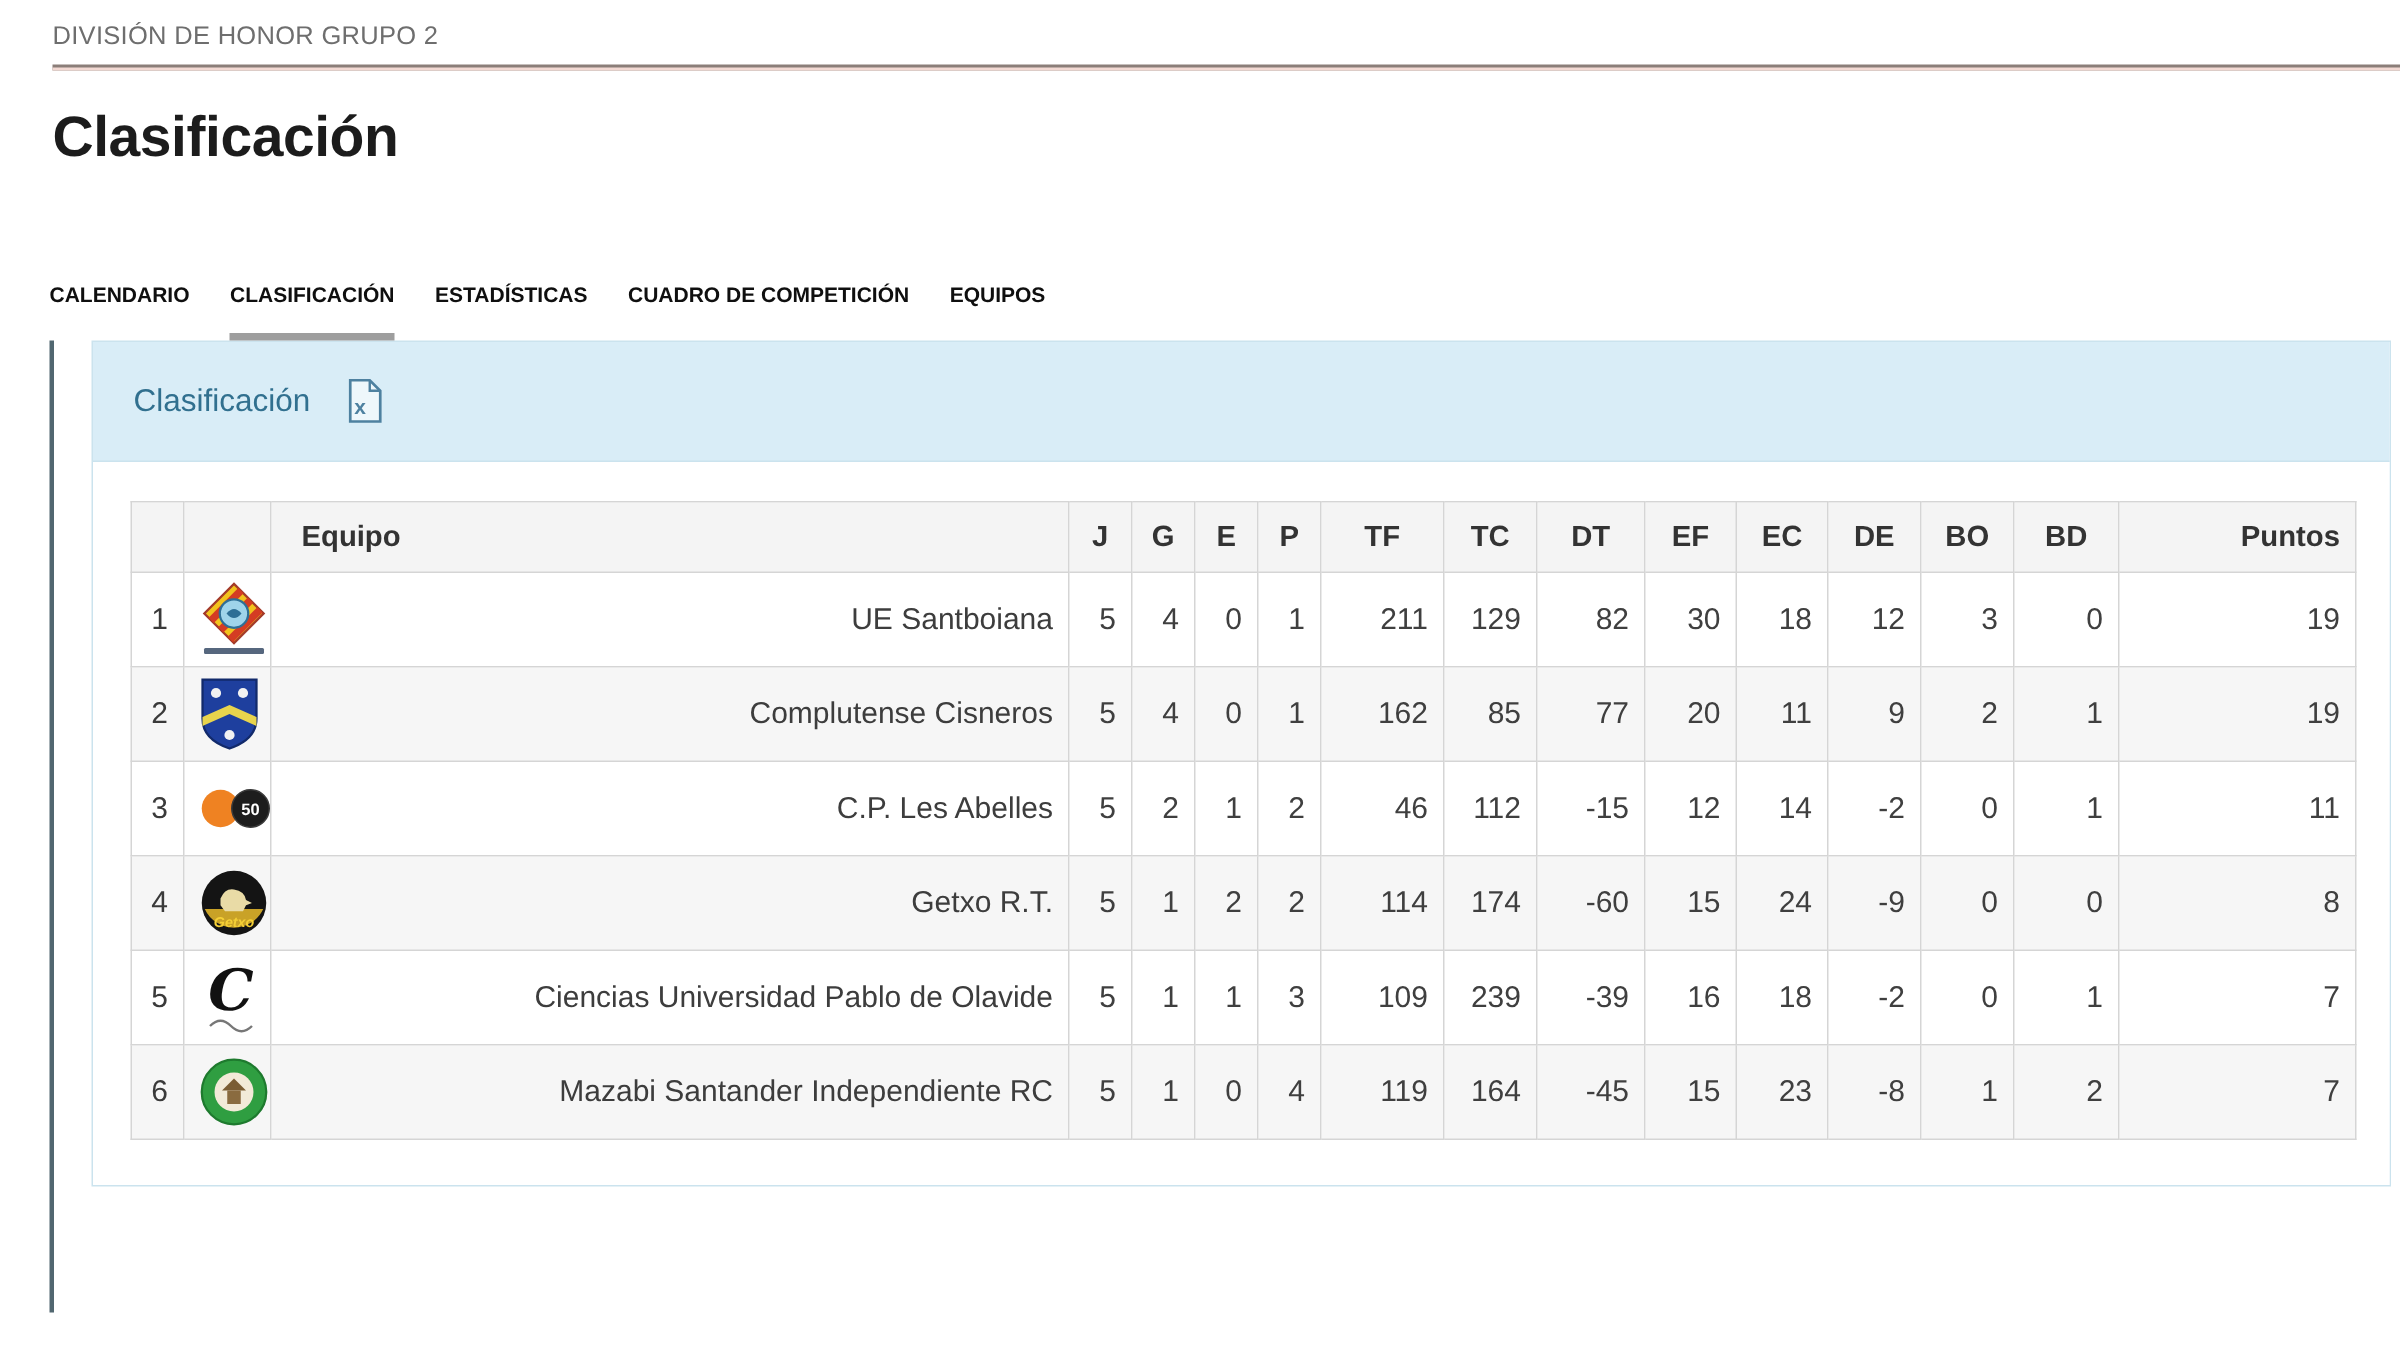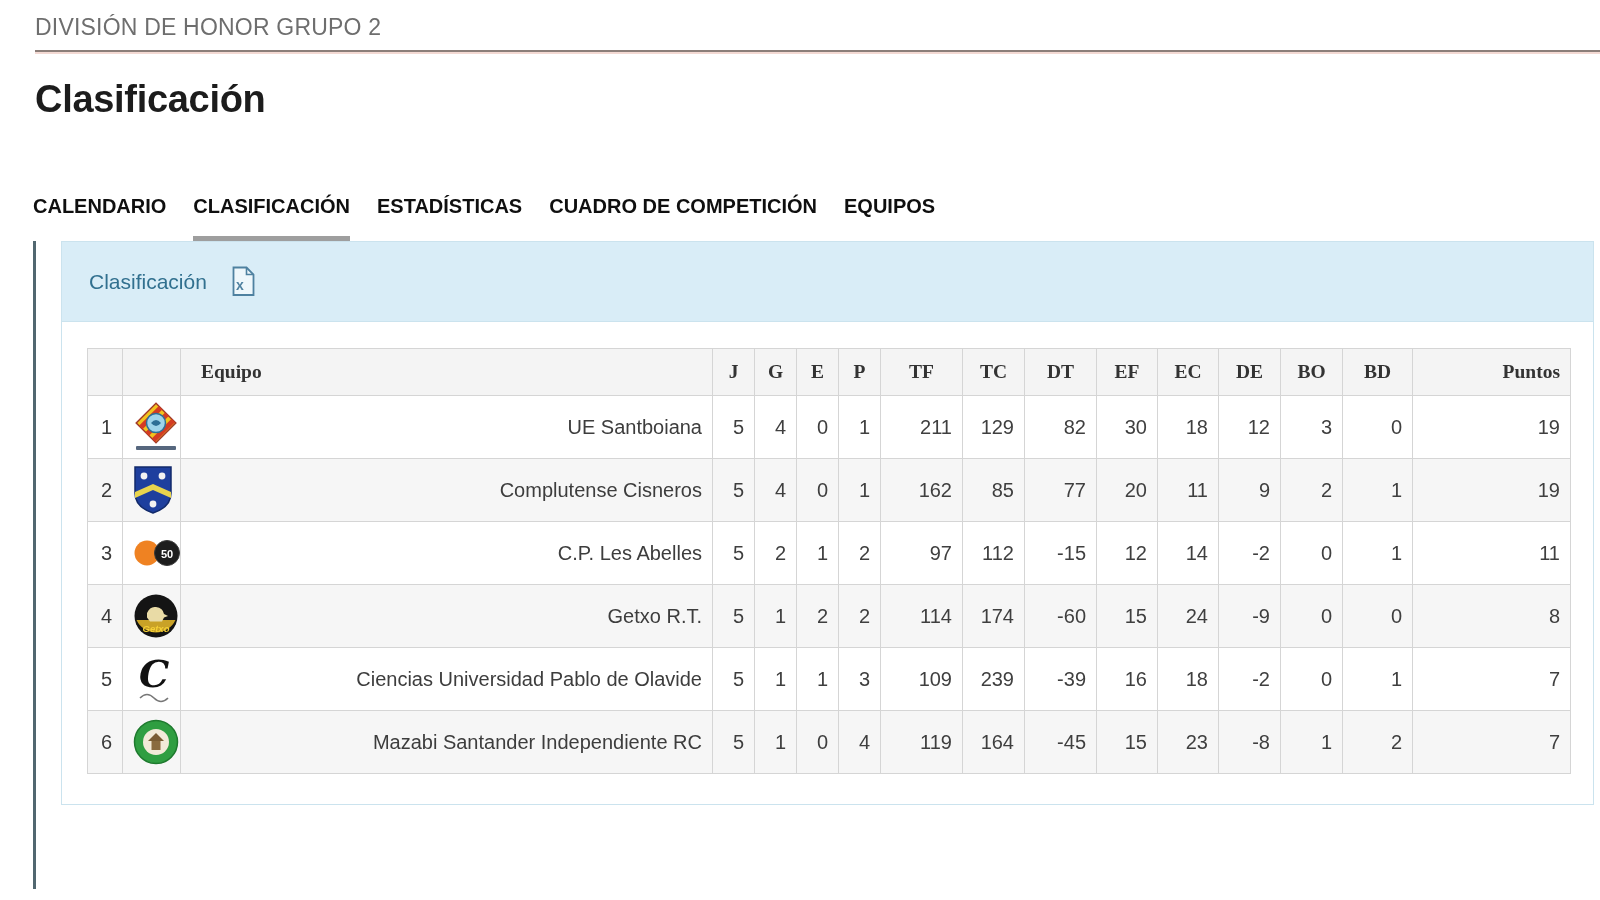--- a/index.html
+++ b/index.html
@@ -2,32 +2,32 @@
 <html><head>
 <meta charset="utf-8">
 <style>
   html,body{margin:0;padding:0;background:#fff;}
   body{
     width:1600px;height:900px;overflow:hidden;position:relative;
     font-family:"Liberation Sans",sans-serif;color:#222;
   }
   
   .breadcrumb{
-    padding:14px 0 9px 35px;font-size:23px;color:#6e6e6e;letter-spacing:.2px;
+    padding:14px 0 9px 35px;font-size:17px;color:#6e6e6e;letter-spacing:.2px;
   }
   .top-rule{
     margin-left:35px;height:2px;background:#8b7e79;border-bottom:2px solid #f3d9d3;
   }
   .page-title{
     margin:24px 0 0 35px;font-size:38px;font-weight:700;color:#1c1c1c;letter-spacing:-.3px;
   }
   
   .tabs{display:flex;gap:27px;margin:74px 0 0 33px;align-items:flex-end;}
   .tab{
-    font-size:20px;font-weight:700;color:#0f0f0f;padding-bottom:18px;
+    font-size:14px;font-weight:700;color:#0f0f0f;padding-bottom:18px;
     border-bottom:5px solid transparent;cursor:pointer;white-space:nowrap;
   }
   .tab.active{border-bottom-color:#9e9e9e;}
   
   .content{margin-left:33px;border-left:3px solid #516770;padding-left:25px;min-height:648px;}
   .panel{border:1px solid #cbe3ee;width:1533px;background:#fff;box-sizing:border-box;}
   .panel-heading{
     background:#d9edf7;border-bottom:1px solid #cbe3ee;
     padding:24px 27px;display:flex;align-items:center;gap:24px;
   }
@@ -37,21 +37,21 @@
   
   table.standings{
     border-collapse:collapse;table-layout:fixed;width:1483px;
     font-size:20px;color:#3f3f3f;
   }
   .standings th,.standings td{
     border:1px solid #d5d5d5;padding:0 10px;overflow:hidden;white-space:nowrap;
   }
   .standings thead th{
     background:#f4f4f4;height:46px;font-size:19.5px;color:#333;
-    font-weight:700;text-align:center;font-family:Liberation Serif, serif;
+    font-weight:700;text-align:center;
   }
   .standings thead th.h-team{text-align:left;padding-left:20px;}
   .standings thead th.h-pts{text-align:right;}
   .standings tbody td{height:62px;}
   .standings tbody tr:nth-child(even){background:#f6f6f6;}
   .pos-cell{text-align:right;padding-right:11px;color:#3a3a3a;}
   .logo-cell{text-align:right;padding:0 3px;}
   .logo-cell svg{display:block;margin:0 auto;}
   .team-cell{text-align:right;padding-left:19px;color:#3d3d3d;}
   .num{text-align:right;}
@@ -192,21 +192,21 @@
     <circle cx="14" cy="16" r="12.5" fill="#ef8222"></circle>
     <circle cx="34" cy="16" r="12.5" fill="#1d1d1d" stroke="#3a3a3a"></circle>
     <text x="34" y="20.5" font-size="11" font-weight="bold" fill="#fff" font-family="Liberation Sans, sans-serif" text-anchor="middle">50</text>
   </svg>
               </td>
               <td class="team-cell">C.P. Les Abelles</td>
               <td class="num">5</td>
               <td class="num">2</td>
               <td class="num">1</td>
               <td class="num">2</td>
-              <td class="num">97</td>
+              <td class="num">46</td>
               <td class="num">112</td>
               <td class="num">-15</td>
               <td class="num">12</td>
               <td class="num">14</td>
               <td class="num">-2</td>
               <td class="num">0</td>
               <td class="num">1</td>
               <td class="pts">11</td>
             </tr>
             <tr>

